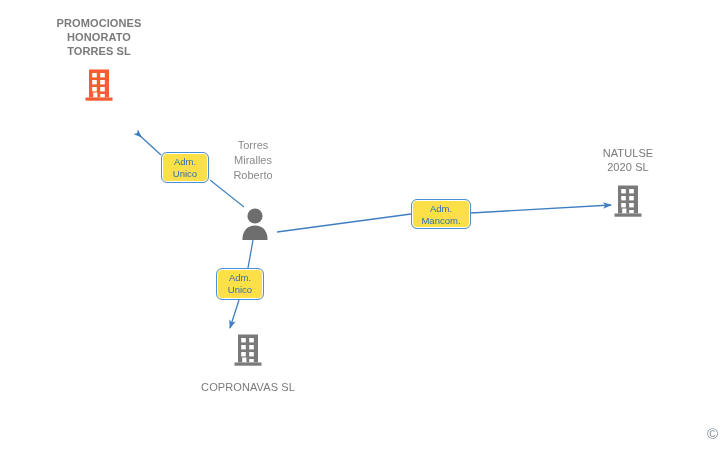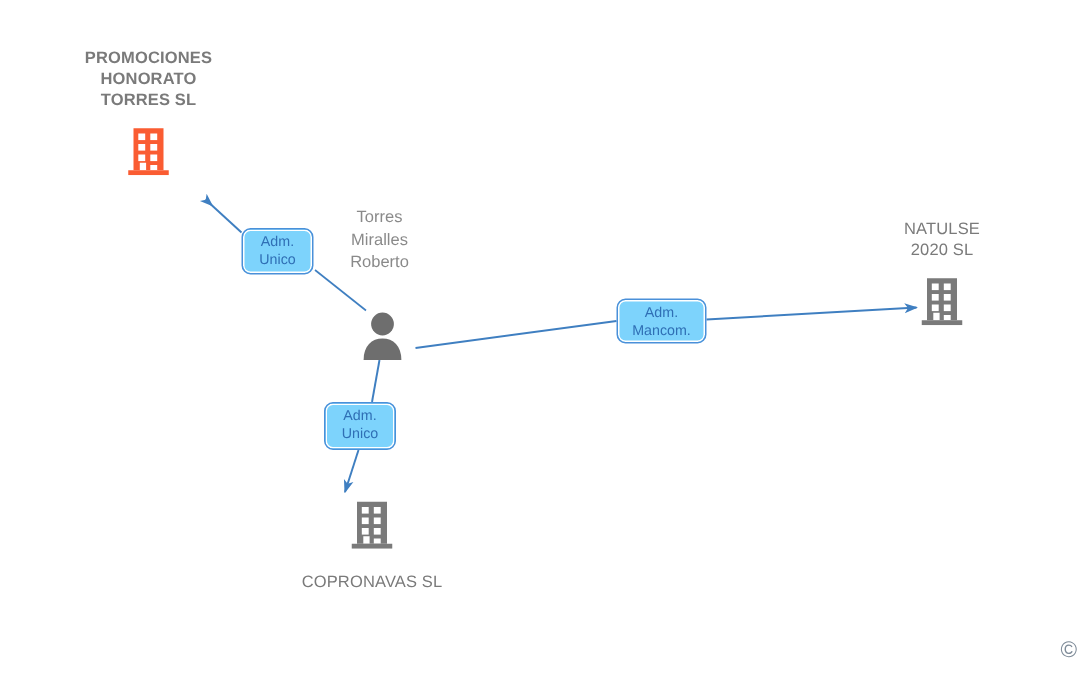--- a/index.html
+++ b/index.html
@@ -46,21 +46,21 @@
   }
   .icon-wrap {
     display: block;
     margin: 0 auto;
   }
   .rel-box {
     position: absolute;
     box-sizing: border-box;
     border: 1px solid #4a90d9;
     border-radius: 6px;
-    background: #7dd3fc;
+    background: #fde047;
     color: #2f6fb5;
     font-size: 9.5px;
     line-height: 12px;
     text-align: center;
     padding-top: 3px;
     box-shadow: 0 0 0 1px #ffffff inset;
     white-space: pre-line;
   }
   .person-label {
     position: absolute;
@@ -121,21 +121,21 @@
 
     <line x1="277" y1="232" x2="411" y2="214" stroke="#3f7fc1" stroke-width="1.3"></line>
 
     <line x1="471" y1="213" x2="611" y2="205" stroke="#3f7fc1" stroke-width="1.3" marker-end="url(#arrowR)"></line>
 
     <line x1="253" y1="240" x2="248" y2="268" stroke="#3f7fc1" stroke-width="1.3"></line>
 
     <line x1="239" y1="300" x2="230" y2="328" stroke="#3f7fc1" stroke-width="1.3" marker-end="url(#arrowD)"></line>
   </svg>
 
-  <div class="node" style="left:38px; top:32px; width:122px;">
+  <div class="node" style="left:38px; top:16px; width:122px;">
     <div class="node-label strong">PROMOCIONES
 HONORATO
 TORRES SL</div>
     <span class="icon-wrap" style="margin-top:10px;">
       <svg width="30" height="34" viewBox="0 0 30 34">
         <rect x="5" y="1.5" width="20" height="28" fill="#fa5c32"></rect>
         <rect x="8.2" y="5" width="4.6" height="4.4" fill="#ffffff"></rect>
         <rect x="16.2" y="5" width="4.6" height="4.4" fill="#ffffff"></rect>
         <rect x="8.2" y="12" width="4.6" height="4.4" fill="#ffffff"></rect>
         <rect x="16.2" y="12" width="4.6" height="4.4" fill="#ffffff"></rect>

